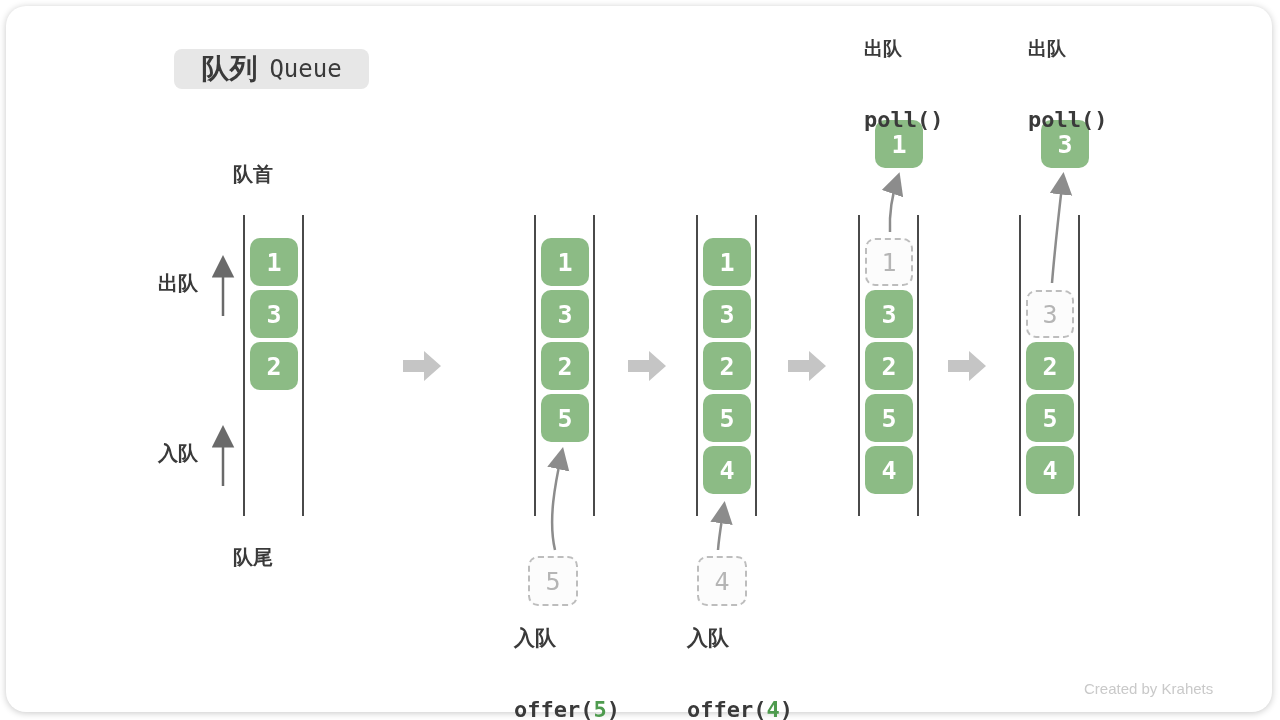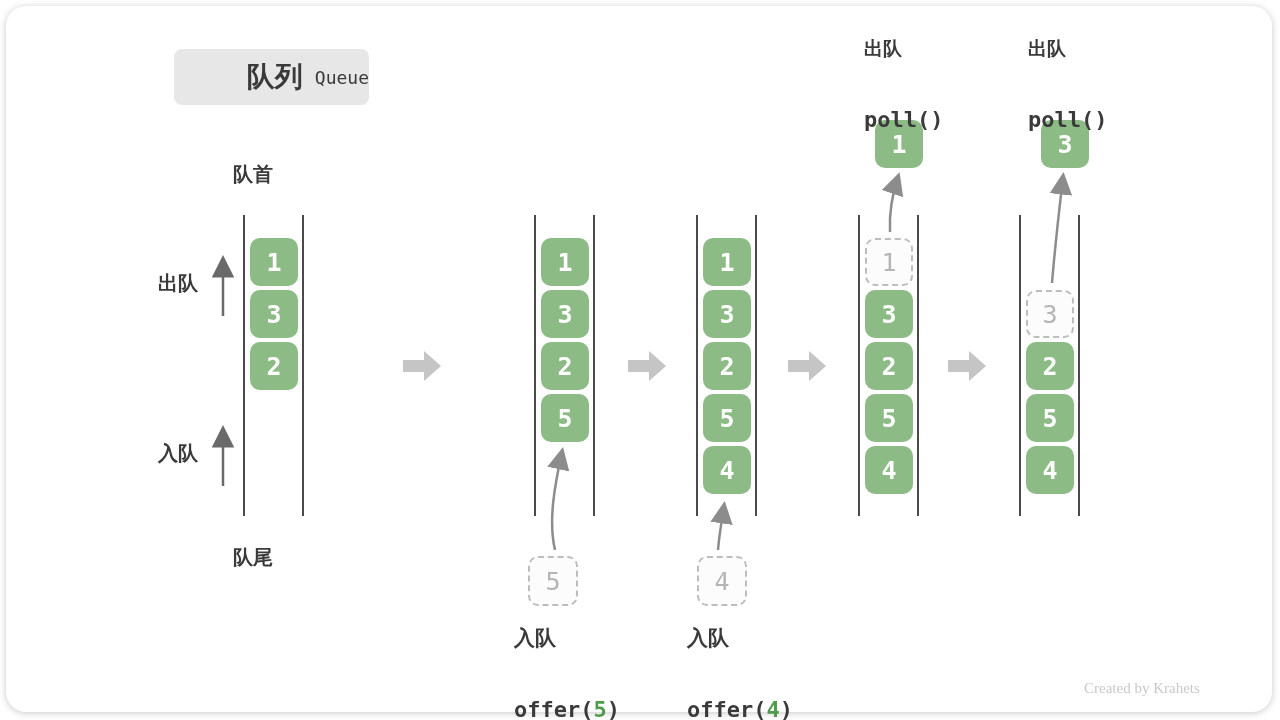--- a/index.html
+++ b/index.html
@@ -6,24 +6,24 @@
     font-family:"Liberation Sans", sans-serif;}
   :root{
     --green:#8cbb85; --code-green:#4e9b4e; --ink:#3a3a3a;
     --ghost-border:#bdbdbd; --ghost-text:#b5b5b5; --ghost-bg:#fcfcfc;
     --arrow-gray:#8c8c8c; --block-arrow:#c5c5c5; --wall:#4a4a4a;
   }
   *{box-sizing:border-box;}
   .card{position:absolute;left:6px;top:6px;width:1266px;height:706px;background:#fff;
     border-radius:20px;box-shadow:0 1px 7px rgba(0,0,0,.22);}
 
-  .badge{position:absolute;left:168px;top:43px;width:195px;height:56px;background:#e7e7e7;
-    border-radius:8px;display:flex;align-items:center;justify-content:flex-end;gap:12px;}
+  .badge{position:absolute;left:168px;top:43px;width:195px;height:40px;background:#e7e7e7;
+    border-radius:8px;display:flex;align-items:center;justify-content:center;gap:12px;}
   .badge .zh{font-size:28px;font-weight:700;color:var(--ink);}
-  .badge .en{font-size:18px;font-family:"DejaVu Sans Mono",monospace;color:var(--ink);}
+  .badge .en{font-size:24px;font-family:"DejaVu Sans Mono",monospace;color:var(--ink);}
 
   .cn-label{position:absolute;font-size:20px;font-weight:700;color:var(--ink);white-space:nowrap;}
 
   .queue{position:absolute;top:209px;width:61px;height:301px;
     border-left:2px solid var(--wall);border-right:2px solid var(--wall);}
   .qbox{position:absolute;left:5px;width:48px;height:48px;border-radius:10px;background:var(--green);
     color:#fff;font-family:"DejaVu Sans Mono",monospace;font-weight:700;font-size:25px;
     display:flex;align-items:center;justify-content:center;}
   .qbox.ghost{background:var(--ghost-bg);border:2px dashed var(--ghost-border);
     color:var(--ghost-text);font-weight:400;}
@@ -42,21 +42,21 @@
   .op{position:absolute;white-space:nowrap;}
   .op .zh{font-size:21px;font-weight:700;color:var(--ink);margin-bottom:9px;}
   .op .code{font-size:22px;font-family:"DejaVu Sans Mono",monospace;font-weight:700;color:var(--ink);margin-top:45px;}
   .op .code .arg{color:var(--code-green);}
   .enq-1{left:508px;top:618px;} .enq-2{left:681px;top:618px;}
   .deq-1{left:858px;top:30px;} .deq-2{left:1022px;top:30px;}
   .deq-1 .zh,.deq-2 .zh{font-size:19px;}
 
   svg.overlay{position:absolute;left:0;top:0;width:1280px;height:720px;pointer-events:none;}
 
-  .watermark{position:absolute;left:1078px;top:674px;font-family:Liberation Serif, serif;
+  .watermark{position:absolute;left:1078px;top:674px;font-family:Liberation Sans, sans-serif;
     font-size:15px;color:#c9c9c9;white-space:nowrap;}
 </style>
 </head>
 <body>
 
 <div class="card">
 
   <div class="badge">
     <span class="zh">队列</span>
     <span class="en">Queue</span>

